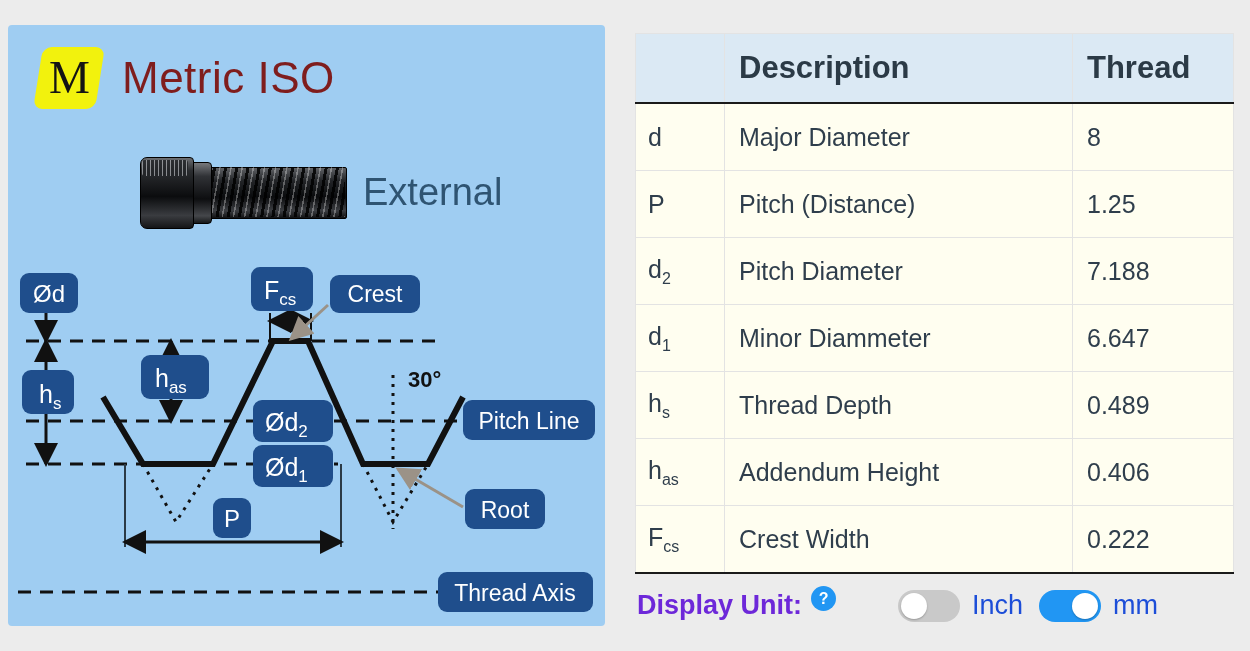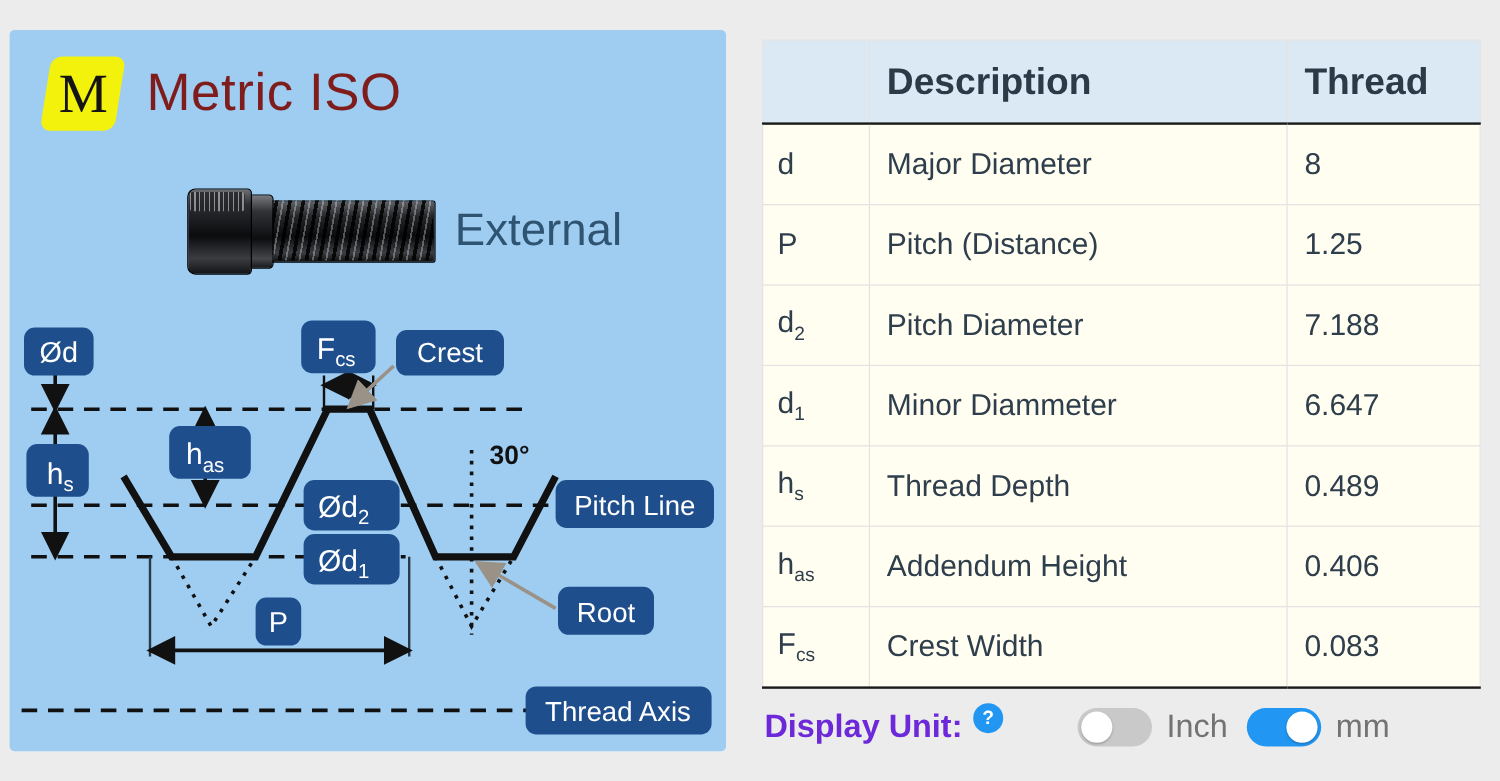--- a/index.html
+++ b/index.html
@@ -21,21 +21,21 @@
     transform:skewX(-9deg);border-radius:9px;
     display:flex;align-items:center;justify-content:center;
   }
   #metric-badge span{
     transform:skewX(9deg);
     font-family:"Liberation Serif", serif;font-size:46px;color:#141414;line-height:1;
   }
   #standard-title{
     font-size:44px;color:#7f1d1d;letter-spacing:.5px;font-weight:400;
   }
-  #bolt-row{position:absolute;left:148px;top:128px;display:flex;align-items:center;gap:18px;}
+  #bolt-row{position:absolute;left:132px;top:128px;display:flex;align-items:center;gap:18px;}
   #external-label{font-size:38px;color:#2f5472;}
   
   .bolt-wrap{position:relative;width:205px;height:78px;}
   .bolt-head{
     position:absolute;left:0;top:4px;width:52px;height:70px;border-radius:7px 4px 4px 7px;
     background:linear-gradient(180deg,#6d6f73 0%,#2b2d30 18%,#0b0c0e 55%,#3a3c40 82%,#141517 100%);
     border:1.5px solid #000;
   }
   .bolt-collar{
     position:absolute;left:48px;top:9px;width:22px;height:60px;border-radius:4px;
@@ -95,21 +95,21 @@
     width:62px;height:32px;border-radius:16px;position:relative;cursor:pointer;flex:0 0 auto;
   }
   .switch.off{background:#c9c9c9;}
   .switch.on{background:#2196f3;}
   .switch .knob{
     position:absolute;top:3px;width:26px;height:26px;border-radius:50%;background:#fff;
     box-shadow:0 1px 2px rgba(0,0,0,.25);
   }
   .switch.off .knob{left:3px;}
   .switch.on .knob{right:3px;}
-  .unit-name{font-size:27px;color:#737373;margin:0 16px 0 12px;}
+  .unit-name{font-size:27px;color:#1d4ed8;margin:0 16px 0 12px;}
 </style>
 </head>
 <body>
 
 <div id="diagram-panel">
 
   <div id="logo-row">
     <div id="metric-badge">
       <span>M</span>
     </div>
@@ -270,21 +270,21 @@
         <td>0.489</td>
       </tr>
       <tr>
         <td class="sym">h<sub>as</sub></td>
         <td>Addendum Height</td>
         <td>0.406</td>
       </tr>
       <tr>
         <td class="sym">F<sub>cs</sub></td>
         <td>Crest Width</td>
-        <td>0.083</td>
+        <td>0.222</td>
       </tr>
     </tbody>
 </table>
 
 <div id="unit-bar">
   <div id="unit-label">Display Unit:</div>
   <div id="help-icon">?</div>
 
   <div style="width:62px"></div>
 

